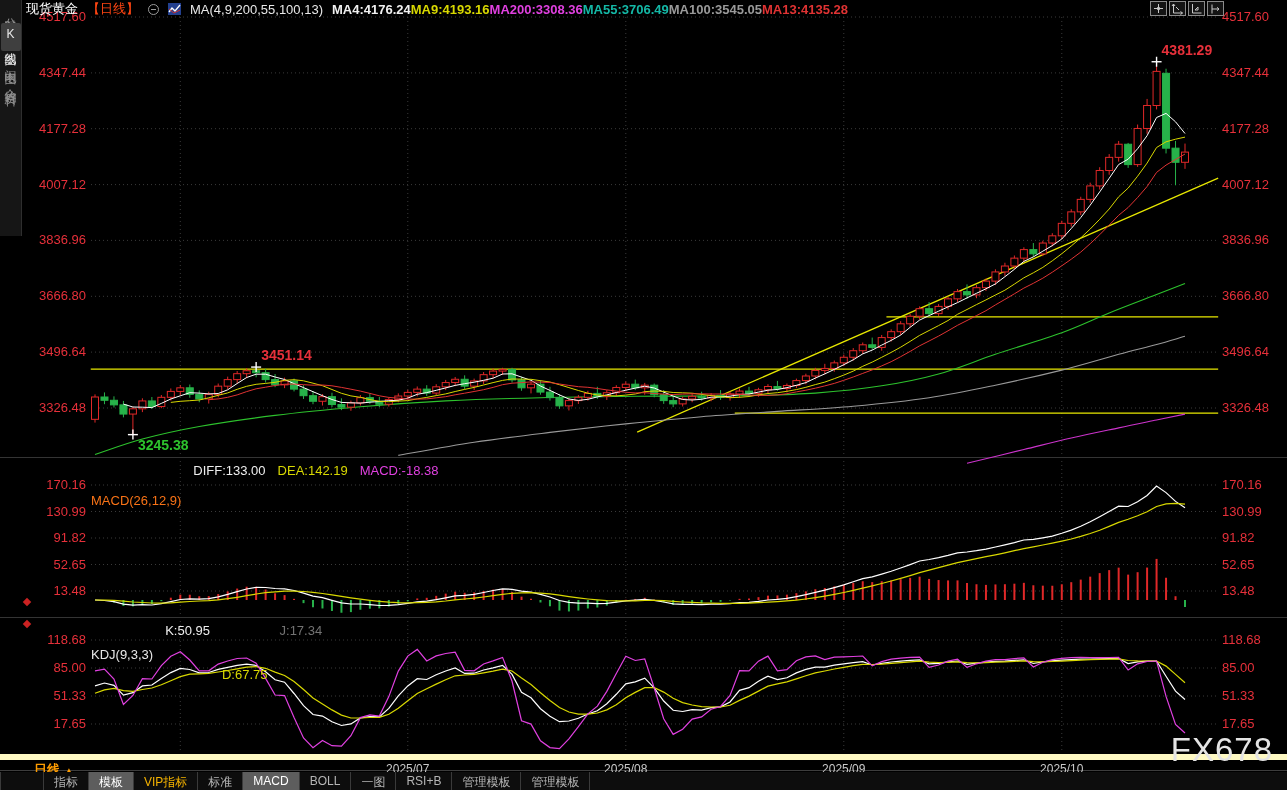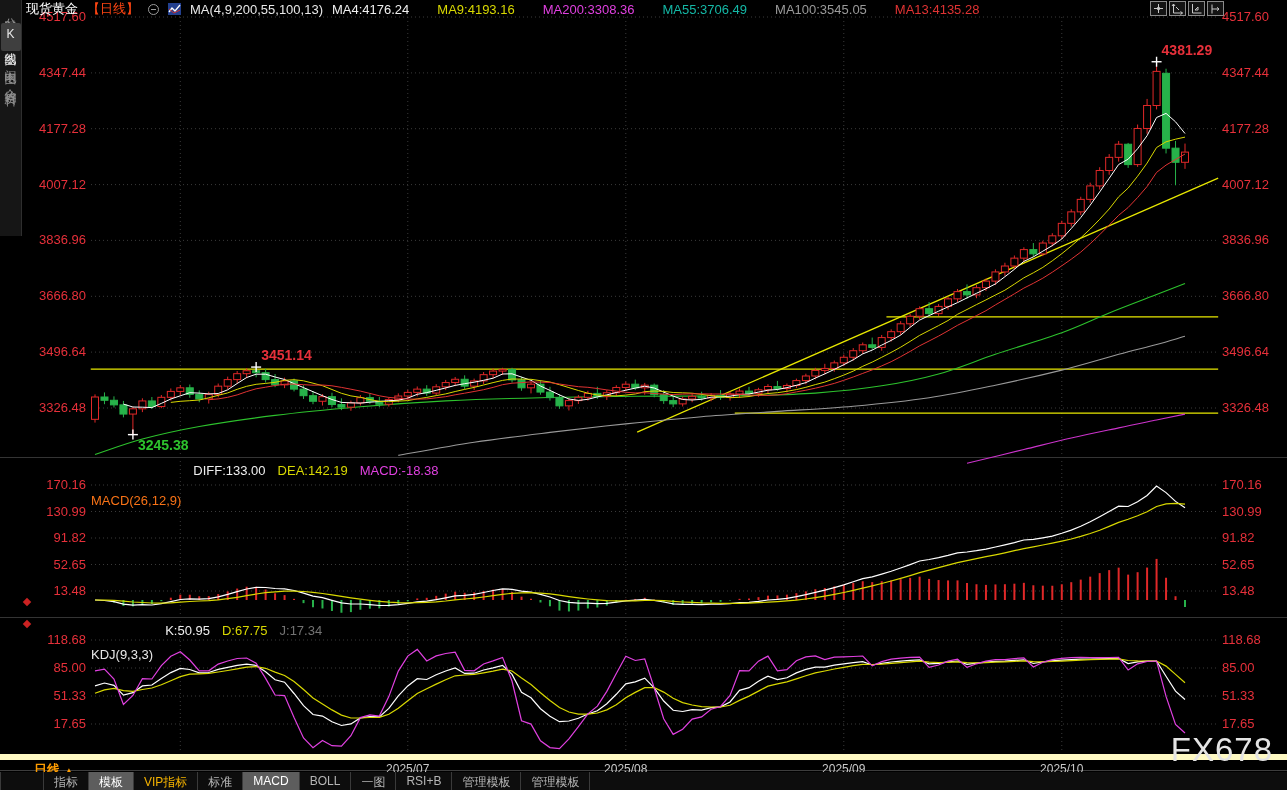--- a/index.html
+++ b/index.html
@@ -15,21 +15,21 @@
             letter-spacing:2px;padding:4px 0;line-height:20px;cursor:pointer;}
   .sideitem.sel{background:#3f3f3f;color:#e8e8e8;border-radius:2px;}
   
   .topbar{position:absolute;left:26px;top:1px;height:16px;display:flex;align-items:center;
           gap:9px;font-size:13px;color:#ddd;white-space:nowrap;z-index:4;}
   .sym{color:#fff;} .ptag{color:#ff4512;}
   .collapse{width:11px;height:11px;border:1px solid #9a9a9a;border-radius:50%;position:relative;display:inline-block;}
   .collapse::after{content:"";position:absolute;left:2px;right:2px;top:4px;height:1px;background:#9a9a9a;}
   .minichart{display:inline-block;width:13px;height:12px;}
   .masettings{color:#e8e8e8;}
-  #ma-values{display:flex;gap:28px;}
+  #ma-values{display:flex;gap:0;font-weight:bold;}
   
   .corner{position:absolute;left:1150px;top:1px;display:flex;gap:2px;z-index:4;}
   .cbtn{width:17px;height:15px;border:1px solid #8a8a8a;background:#141414;display:flex;
         align-items:center;justify-content:center;cursor:pointer;}
   
   .plabel{position:absolute;left:91px;display:flex;gap:12px;font-size:13px;z-index:3;white-space:nowrap;}
   
   .time-axis{position:absolute;left:0;top:754px;width:1287px;height:17px;background:#000;
              border-top:6px solid #fef9c3;border-bottom:1px solid #3d3d3d;z-index:3;}
   .period{position:absolute;left:34px;top:1px;color:#ff9d00;font-weight:bold;font-size:13px;cursor:pointer;}
@@ -545,21 +545,21 @@
     <span id="macd-values" style="display:flex;gap:12px;">
         <span style="color: rgb(238, 238, 238);">DIFF:133.00</span>
         <span style="color: rgb(216, 216, 0);">DEA:142.19</span>
         <span style="color: rgb(224, 64, 224);">MACD:-18.38</span>
       </span>
   </div>
   <div class="plabel" style="top:623px;">
     <span style="color:#e8e8e8;margin-top:24px;">KDJ(9,3,3)</span>
     <span id="kdj-values" style="display:flex;gap:12px;">
         <span style="color: rgb(238, 238, 238);">K:50.95</span>
-        <span style="color: rgb(216, 216, 0);">D:67.75</span>
+        <span style="color: rgb(216, 216, 0); margin-top: 44px;">D:67.75</span>
         <span style="color: #737373;">J:17.34</span>
       </span>
   </div>
 
   <div class="pmark" style="top:599px;"></div>
   <div class="pmark" style="top:621px;"></div>
 
   <div class="time-axis">
     <span class="period"><b>日线</b><i>▲</i></span>
     <span id="date-labels"><span class="datelabel" style="left: 136px; margin-top: 44px;">2025/06</span><span class="datelabel" style="left: 372.783px;">2025/07</span><span class="datelabel" style="left: 590.783px;">2025/08</span><span class="datelabel" style="left: 808.783px;">2025/09</span><span class="datelabel" style="left: 1026.78px;">2025/10</span></span>

